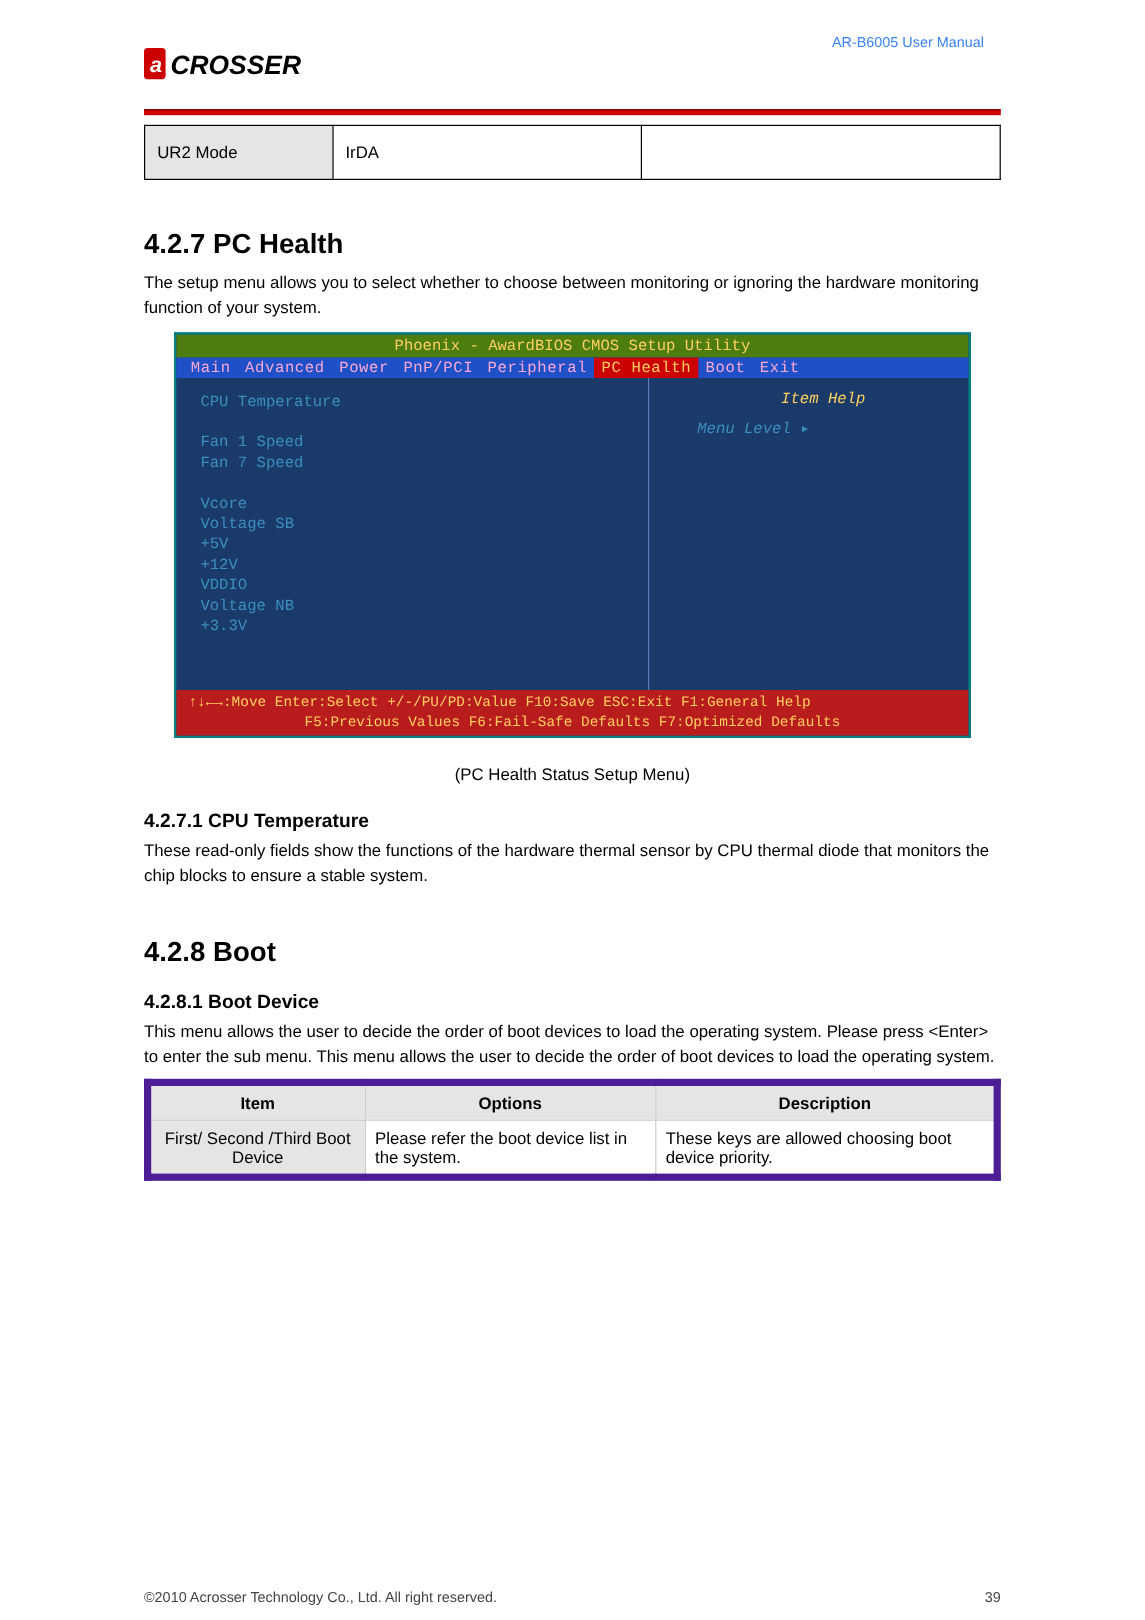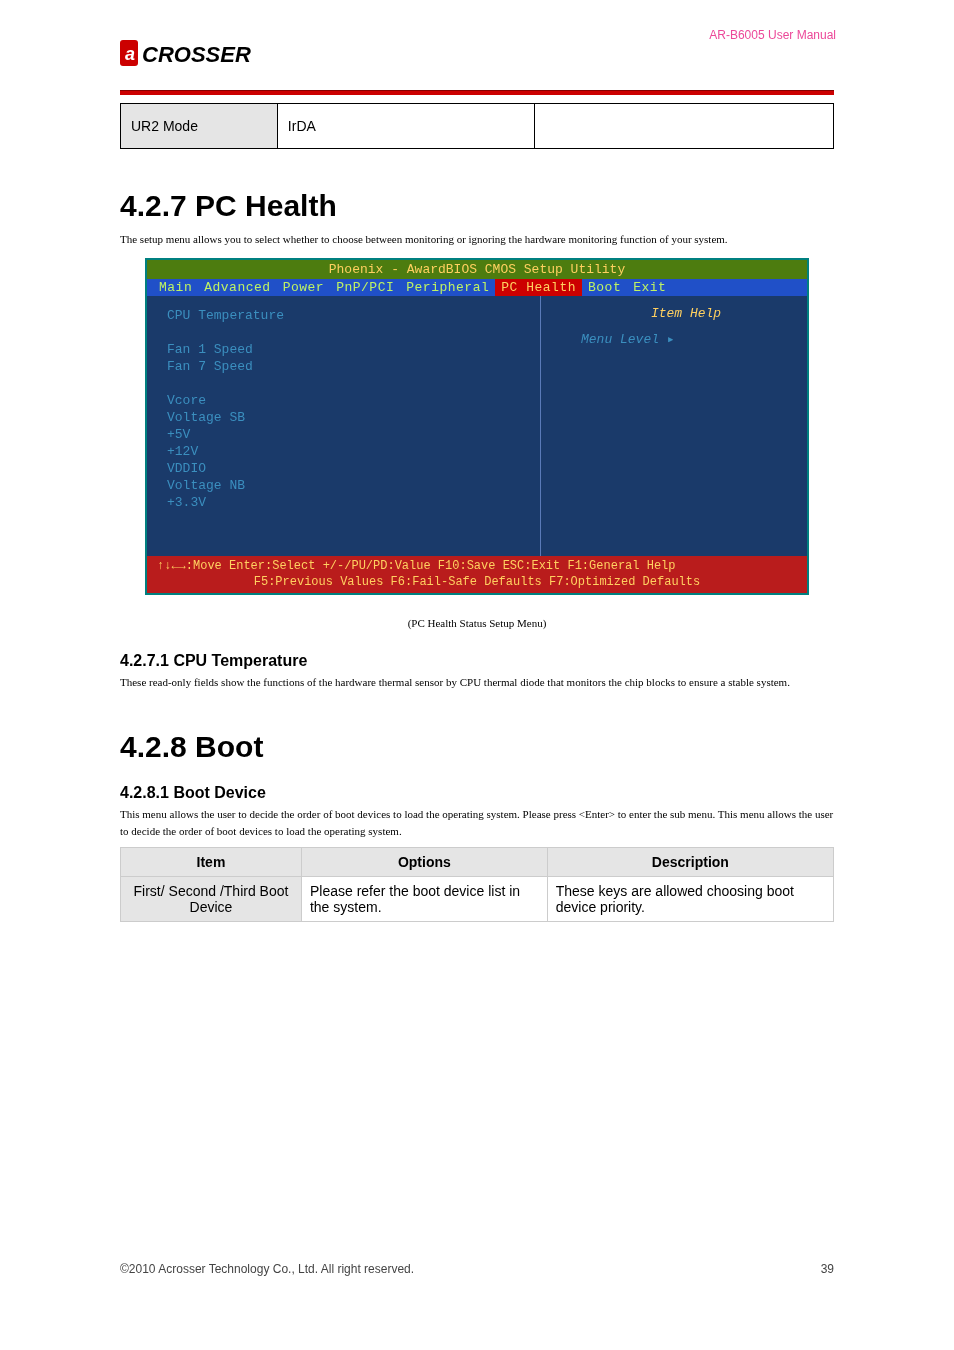--- a/index.html
+++ b/index.html
@@ -23,52 +23,51 @@
   .logo svg { display: block; }
   .red-rule {
     height: 4px;
     background: #cc0000;
     border-top: 1px solid #880000;
     margin: 0 80px 8px 80px;
   }
   .doc-header-right {
     position: absolute;
     top: 28px;
-    right: 118px;
+    right: 134px;
     font-size: 12px;
-    color: #ec4899;
+    color: #3b82f6;
     text-align: center;
   }
   .table1 {
     border-collapse: collapse;
     margin: 0 80px;
     width: calc(100% - 160px);
   }
   .table1 td {
     border: 1px solid #000;
     padding: 14px 10px;
     font-size: 14px;
     vertical-align: top;
   }
   .table1 td.shaded {
     background: #e5e5e5;
     width: 22%;
   }
   .table1 td.mid { width: 36%; }
   .table1 td.right { width: 42%; }
   .section-title {
-    font-size: 30px;
+    font-size: 23px;
     font-weight: bold;
     margin: 40px 80px 8px 80px;
   }
   .section-para {
-    font-size: 11px;
+    font-size: 14px;
     line-height: 1.5;
     margin: 0 80px 8px 80px;
-    font-family: Liberation Serif, serif;
   }
 
   
   .bios {
     margin: 10px auto 20px auto;
     width: 660px;
     border: 2px solid #008080;
     background: #1a3a6a;
     font-family: "Courier New", monospace;
     color: #fff;
@@ -81,21 +80,21 @@
     padding: 2px 0;
   }
   .bios-menubar {
     background: #2050c8;
     padding: 0 6px;
     display: flex;
     gap: 0;
     letter-spacing: 0.5px;
   }
   .bios-menubar span {
-    color: #bef264;
+    color: #f9a8d4;
     padding: 1px 6px;
   }
   .bios-menubar span.active {
     background: #cc0000;
     color: #ffd060;
   }
   .bios-body {
     display: flex;
     height: 260px;
     gap: 24px;
@@ -128,21 +127,21 @@
 
   .subhead {
     font-size: 16px;
     font-weight: bold;
     margin: 20px 80px 4px 80px;
   }
   .table2 {
     border-collapse: collapse;
     margin: 4px 80px 20px 80px;
     width: calc(100% - 160px);
-    border: 1px solid #4c1d95;
+    border: 6px solid #4c1d95;
   }
   .table2 th, .table2 td {
     border: 1px solid #ccc;
     padding: 6px 8px;
     font-size: 14px;
   }
   .table2 thead th {
     background: #e5e5e5;
     text-align: center;
   }

